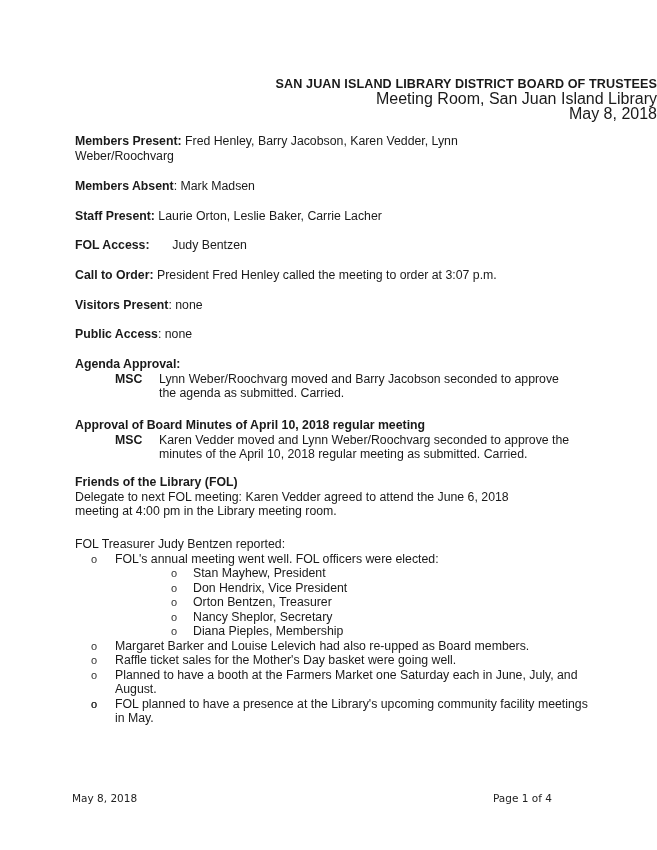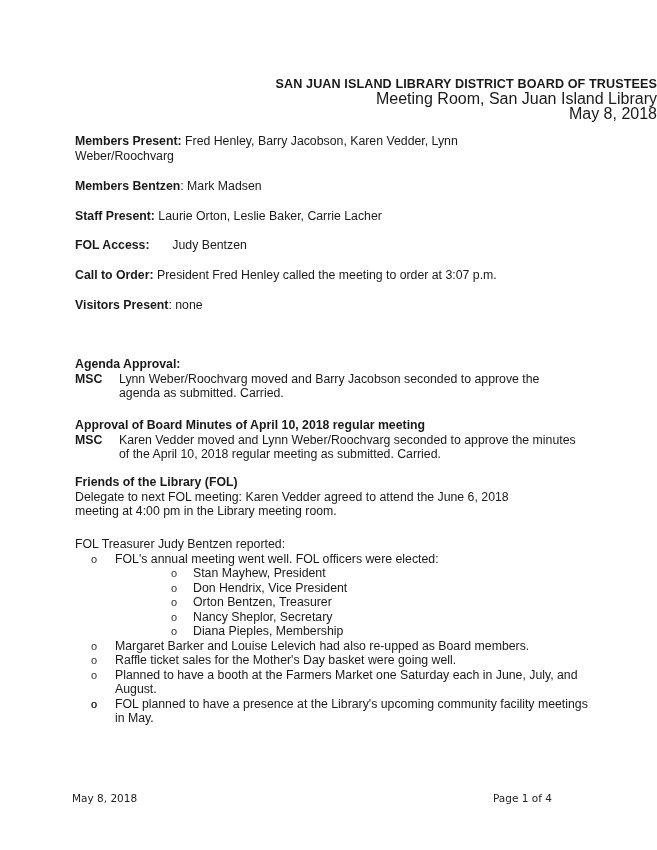--- a/index.html
+++ b/index.html
@@ -7,21 +7,21 @@
     width: 657px; height: 850px; position: relative; overflow: hidden;
     font-family: "Liberation Sans", sans-serif; color: #1a1a1a;
     font-size: 12.3px; line-height: 14.5px;
   }
   .page { position: absolute; left: 0; top: 0; width: 657px; height: 850px; }
   .title-block { position: absolute; top: 77px; left: 0; width: 657px; text-align: right; }
   .title { font-weight: bold; font-size: 12.6px; line-height: 15px; letter-spacing: 0.1px; }
   .subline { font-size: 16px; line-height: 14.5px; }
   .block { position: absolute; left: 75px; width: 520px; }
   .lbl { font-weight: bold; }
-  .msc-row { display: flex; }
+  .msc-row { display: flex; margin-left: 40px; }
   .msc-tag { font-weight: bold; width: 44px; flex: 0 0 44px; }
   .msc-text { flex: 1; }
   ul.lvl1, ul.lvl2 { list-style: none; margin: 0; padding: 0; }
   ul.lvl1 > li { position: relative; padding-left: 40px; }
   ul.lvl2 > li { position: relative; padding-left: 38px; margin-left: 40px; }
   .bullet { position: absolute; top: 0; font-size: 11px; color: #333; }
   ul.lvl1 > li > .bullet { left: 16px; }
   ul.lvl2 > li > .bullet { left: 16px; }
   .footer { position: absolute; top: 791px; font-family: "DejaVu Sans", sans-serif; font-size: 10.5px; color: #222; }
   .footer-left { left: 72px; }
@@ -36,39 +36,42 @@
     <div class="title">SAN JUAN ISLAND LIBRARY DISTRICT BOARD OF TRUSTEES</div>
     <div class="subline">Meeting Room, San Juan Island Library</div>
     <div class="subline">May 8, 2018</div>
   </div>
 
   <div class="block" style="top:134px; width:410px;">
     <span class="lbl">Members Present:</span><span> Fred Henley, Barry Jacobson, Karen Vedder, Lynn Weber/Roochvarg</span>
   </div>
 
   <div class="block" style="top:179px;">
-    <span class="lbl">Members Bentzen</span><span>: Mark Madsen</span>
+    <span class="lbl">Members Absent</span><span>: Mark Madsen</span>
   </div>
 
   <div class="block" style="top:209px;">
     <span class="lbl">Staff Present:</span><span> Laurie Orton, Leslie Baker, Carrie Lacher</span>
   </div>
 
   <div class="block" style="top:238px;">
     <span class="lbl">FOL Access:</span><span style="white-space:pre;margin-left:16px;">  Judy Bentzen</span>
   </div>
 
   <div class="block" style="top:268px;">
     <span class="lbl">Call to Order:</span><span> President Fred Henley called the meeting to order at 3:07 p.m.</span>
   </div>
 
   <div class="block" style="top:298px;">
     <span class="lbl">Visitors Present</span><span>: none</span>
   </div>
 
+  <div class="block" style="top:327px;">
+    <span class="lbl">Public Access</span><span>: none</span>
+  </div>
 
   <div class="block" style="top:357px; width:500px;">
     <div class="lbl">Agenda Approval:</div>
     <div class="msc-row">
       <span class="msc-tag">MSC</span>
       <span class="msc-text">Lynn Weber/Roochvarg moved and Barry Jacobson seconded to approve the agenda as submitted. Carried.</span>
     </div>
   </div>
 
   <div class="block" style="top:418px; width:510px;">

